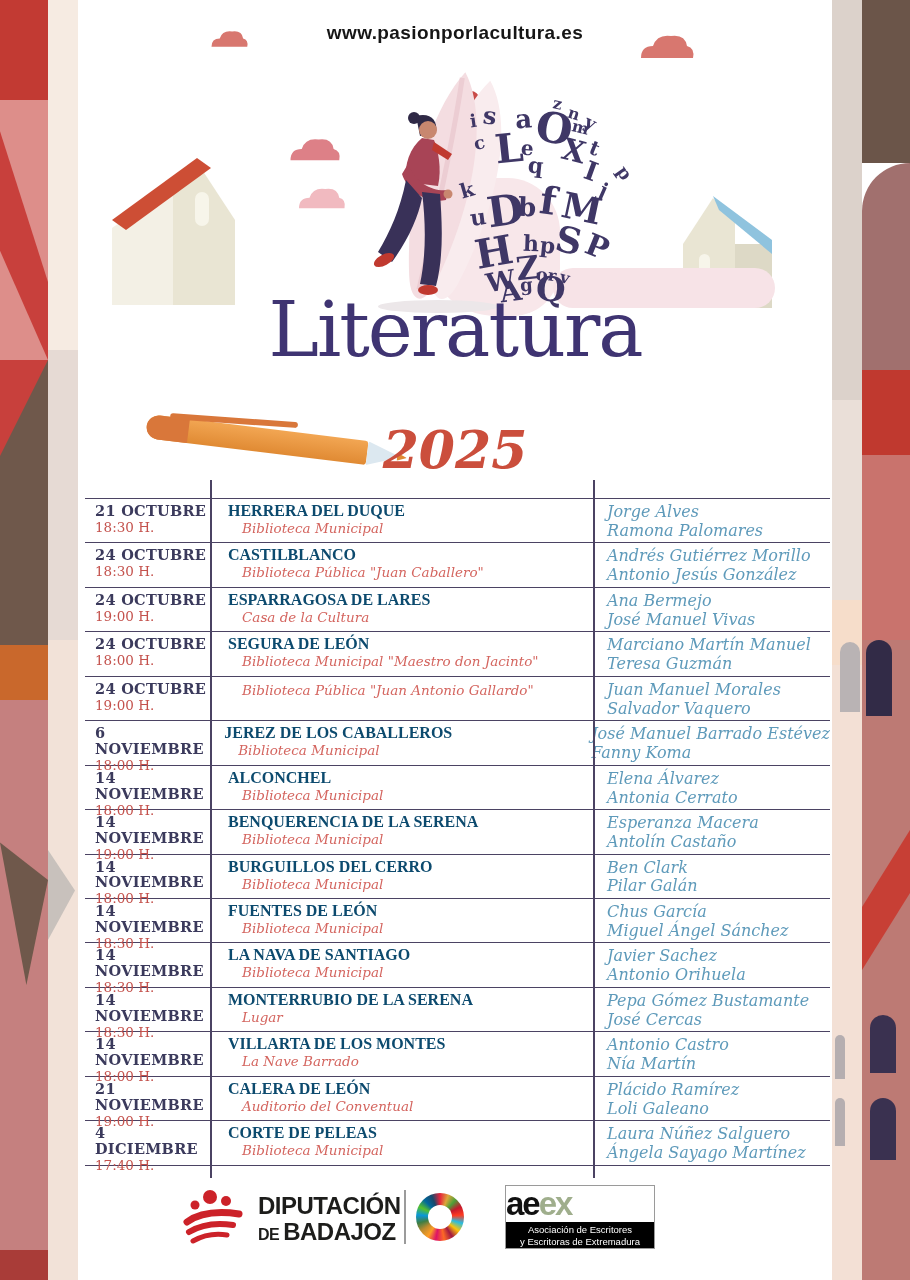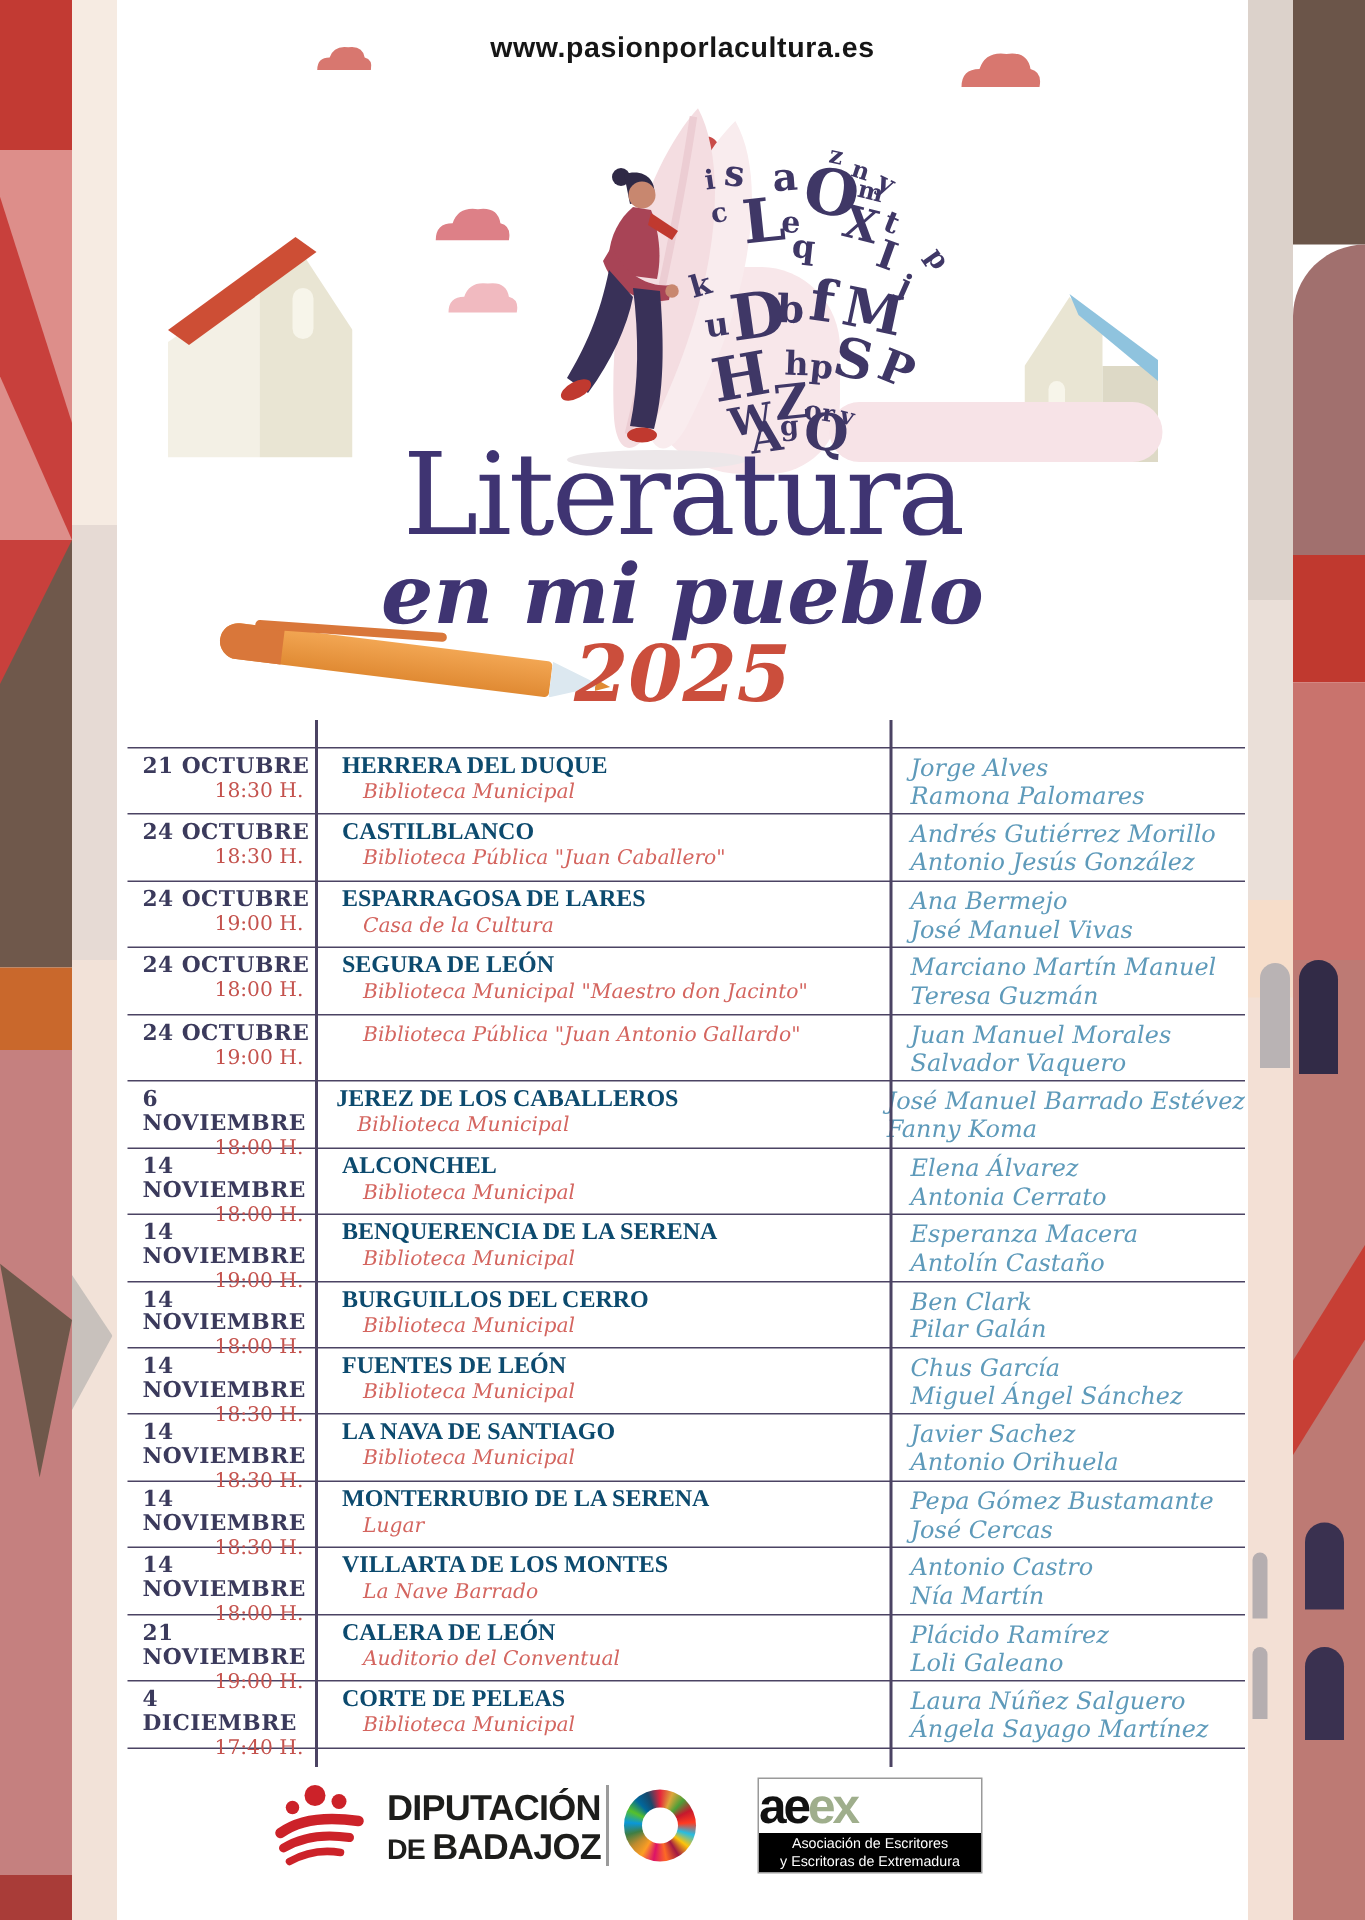--- a/index.html
+++ b/index.html
@@ -49,33 +49,33 @@
   .pen .point{position:absolute;left:252px;top:18px;width:10px;height:8px;background:#e08a33;
     clip-path:polygon(0 0,100% 50%,0 100%);}
 
   
   .table{position:absolute;left:85px;top:498px;width:745px;border-top:1.5px solid #4b4363;}
   .row{display:flex;height:44.45px;box-sizing:border-box;border-bottom:1.5px solid #4b4363;}
   .c-date{width:125px;box-sizing:border-box;padding:4px 0 0 10px;}
   .c-city{width:383px;box-sizing:border-box;padding:4px 0 0 18px;}
   .c-names{flex:1;box-sizing:border-box;padding:4px 0 0 14px;}
   .d-date{font-size:14.5px;font-weight:bold;color:#3b3a5c;letter-spacing:.3px;line-height:1.1;}
-  .d-time{font-size:13.5px;color:#c4524d;line-height:1.2;margin-left:48px;}
+  .d-time{font-size:13.5px;color:#c4524d;line-height:1.2;}
   .d-city{font-size:16px;font-weight:bold;color:#0c4a6e;line-height:1;white-space:nowrap;font-family:Liberation Serif, serif;}
   .d-venue{font-size:13.5px;font-style:italic;color:#d4655f;margin:2px 0 0 14px;line-height:1.1;white-space:nowrap;}
   .d-name{font-size:16px;font-style:italic;color:#5e9aba;line-height:1.18;white-space:nowrap;}
   .vline{position:absolute;width:1.5px;background:#4b4363;top:480px;height:698px;}
   .vline1{left:210px;} .vline2{left:593px;}
 
   
   .dip-text{position:absolute;left:258px;top:1194px;font-family:"Liberation Sans",sans-serif;
     font-weight:bold;color:#1d1d1b;line-height:1;letter-spacing:-.5px;}
   .dip-l1{font-size:24px;}
   .dip-l2{font-size:24px;margin-top:2px;}
-  .dip-l2 .de{font-size:19px;}
+  .dip-l2 .de{font-size:16px;}
   .foot-div{position:absolute;left:404px;top:1190px;width:2px;height:54px;background:#9b9b9b;}
   .sdg{position:absolute;left:416px;top:1193px;width:48px;height:48px;border-radius:50%;
     background:conic-gradient(#e5243b,#dda63a,#4c9f38,#c5192d,#ff3a21,#26bde2,#fcc30b,#a21942,#fd6925,#dd1367,#fd9d24,#bf8b2e,#3f7e44,#0a97d9,#56c02b,#00689d,#19486a,#e5243b);}
   .sdg::after{content:"";position:absolute;left:12px;top:12px;width:24px;height:24px;border-radius:50%;background:#fff;}
   .aeex{position:absolute;left:505px;top:1185px;width:150px;height:64px;background:#fff;border:1px solid #9a9a9a;box-sizing:border-box;
     font-family:"Liberation Sans",sans-serif;display:flex;flex-direction:column;}
   .aeex-name{flex:1;text-align:left;font-weight:bold;font-size:33px;line-height:36px;letter-spacing:-2px;color:#111;}
   .aeex-name .gx{color:#9fae8c;}
   .aeex-bar{height:27px;background:#000;color:#fff;text-align:center;font-size:9.5px;line-height:12px;padding-top:2px;box-sizing:border-box;}
 </style>
@@ -220,21 +220,20 @@
         <span style="left: 520px; top: 276px; font-size: 18px; transform: rotate(-4deg);">g</span>
         <span style="left: 536px; top: 266px; font-size: 18px; transform: rotate(4deg);">o</span>
         <span style="left: 548px; top: 268px; font-size: 16px; transform: rotate(8deg);">r</span>
         <span style="left: 560px; top: 270px; font-size: 16px; transform: rotate(14deg);">v</span>
         <span style="left: 500px; top: 278px; font-size: 28px; transform: rotate(-8deg);">A</span>
         <span style="left: 536px; top: 272px; font-size: 34px; transform: rotate(4deg);">Q</span>
       </div>
   </div>
 
   <div class="title-main">Literatura</div>
-  <div class="title-sub">en mi pueblo</div>
   <div class="pen">
     <div class="body"></div>
     <div class="cap"></div>
     <div class="clip"></div>
     <div class="tip"></div>
     <div class="point"></div>
   </div>
   <div class="title-year">2025</div>
 
   <div class="table">

